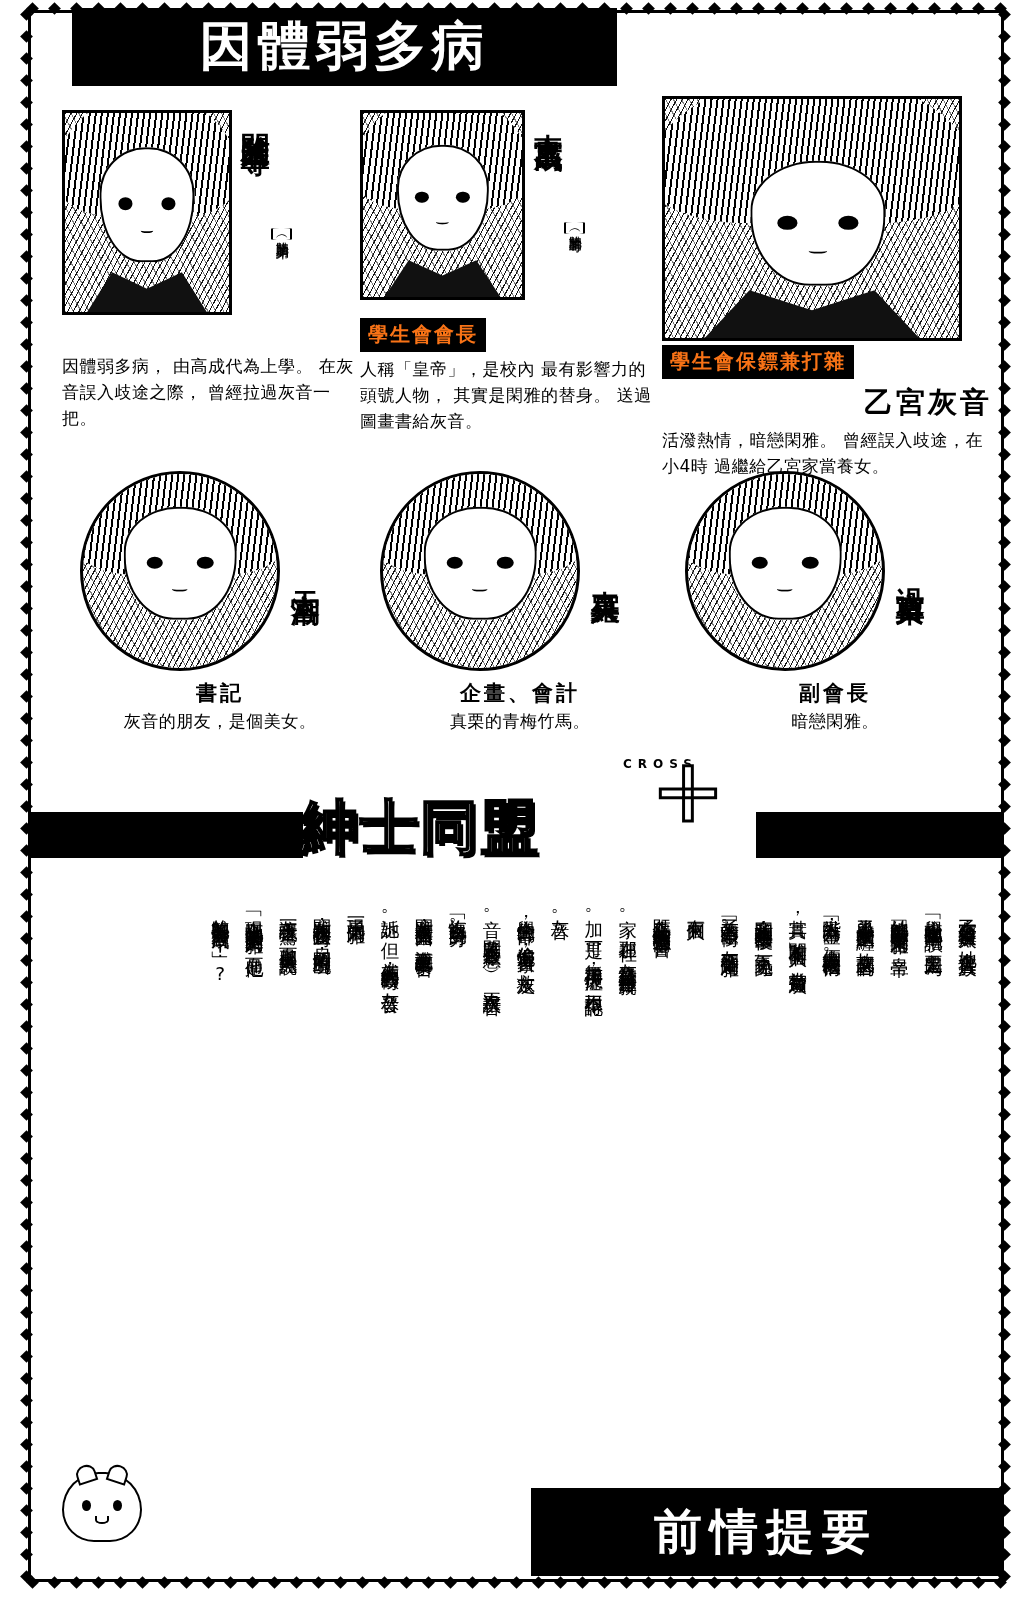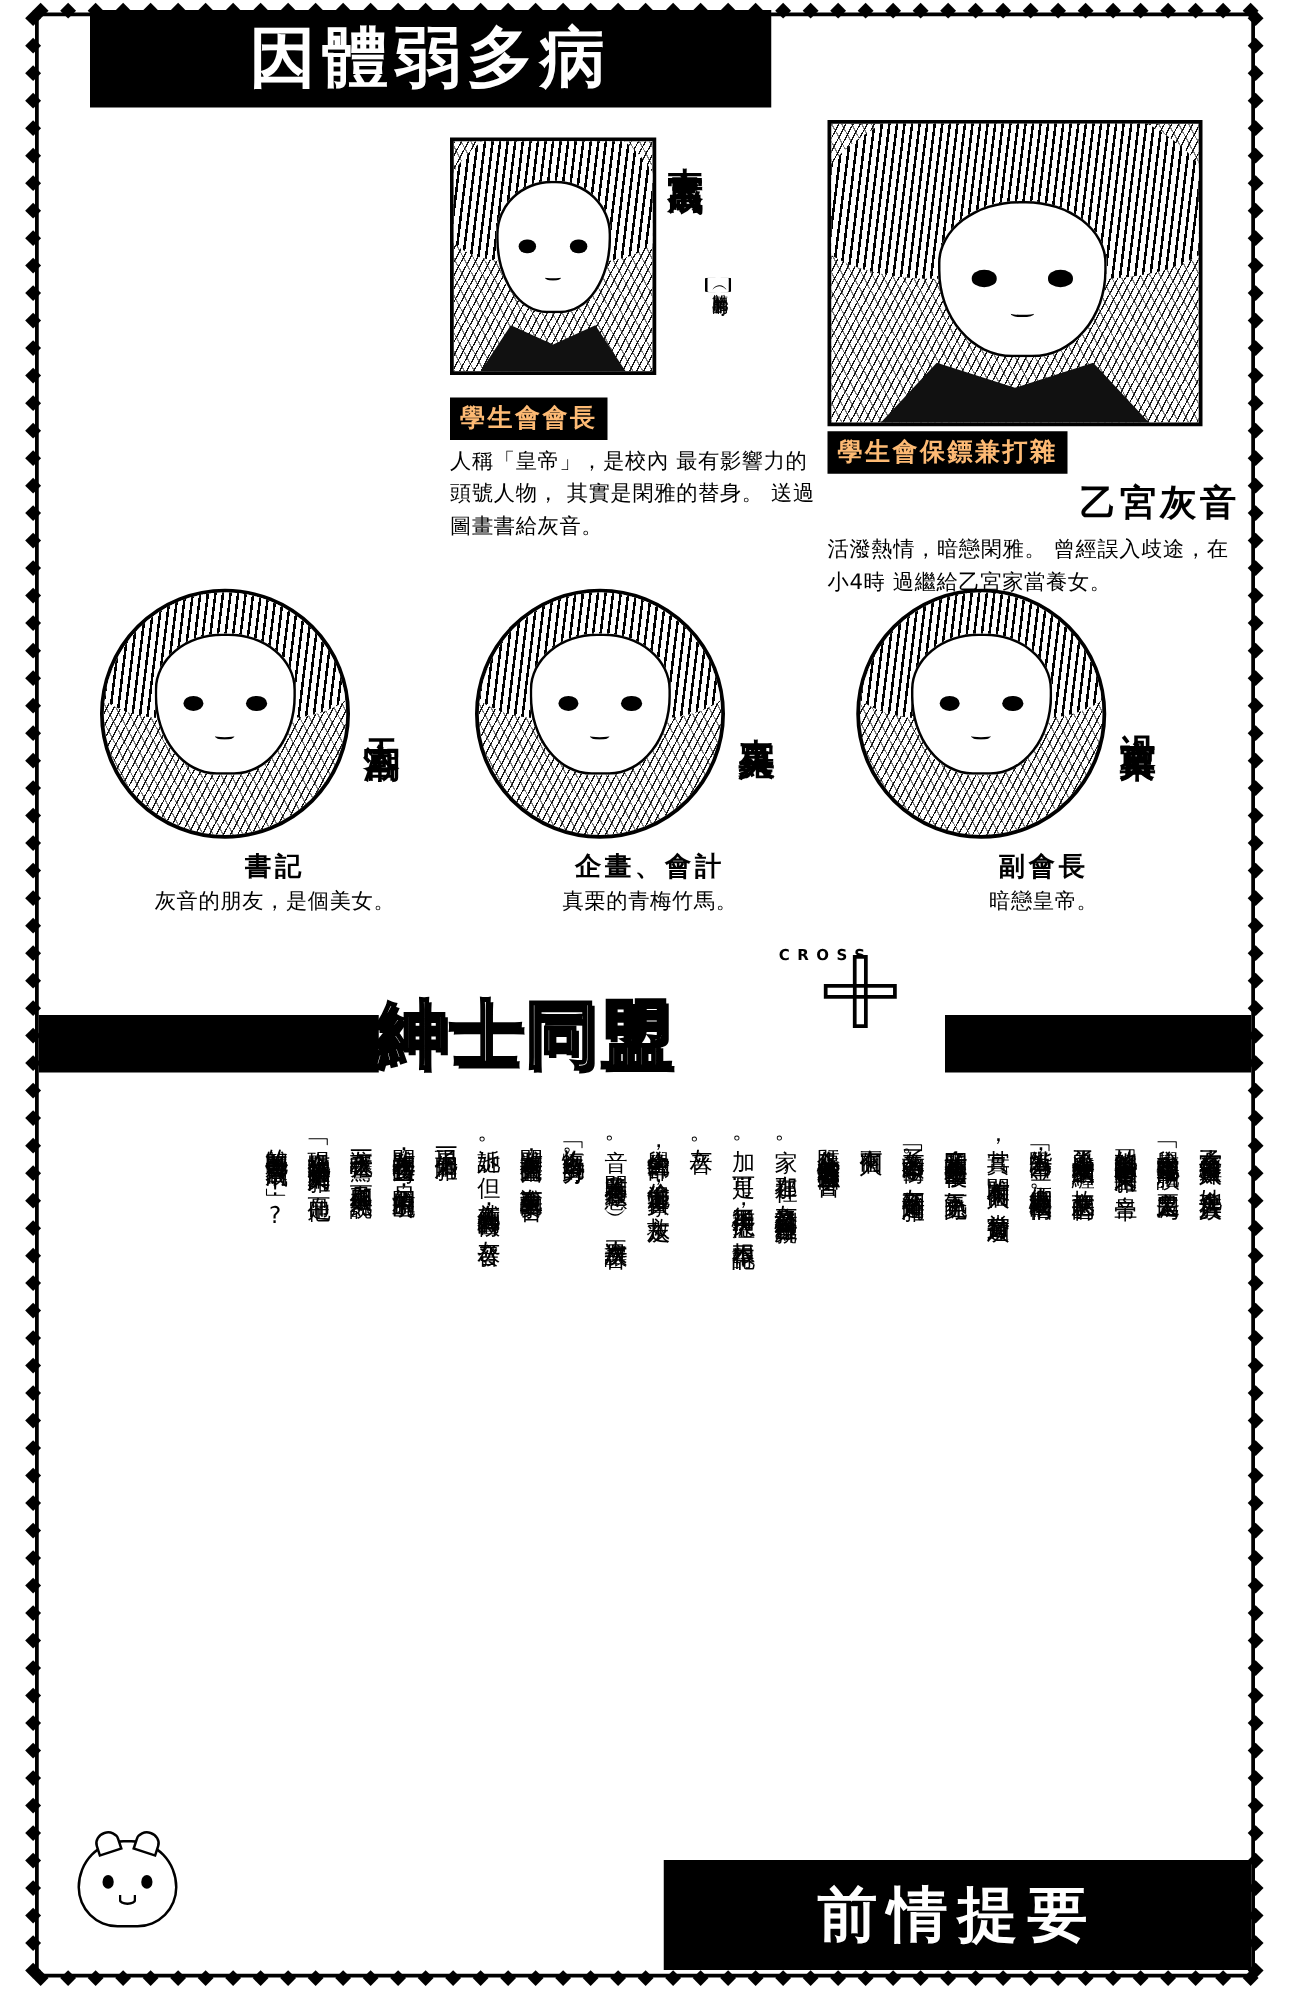--- a/index.html
+++ b/index.html
@@ -108,21 +108,21 @@
     writing-mode:vertical-rl;
     font-size:13px; line-height:1.15; letter-spacing:1px;
     border-left:2px solid #000; border-right:2px solid #000;
     border-radius:40%/6%;
     padding:2px 1px;
     margin-right:2px;
   }
 
   .role {
     display:inline-block;
-    background:#000; color:#fdba74;
+    background:#000; color:#f97316;
     font-size:20px; font-weight:bold; letter-spacing:2px;
     padding:3px 8px 4px 8px;
   }
   .desc {
     font-size:17px; line-height:1.52; letter-spacing:.5px; margin-top:5px;
   }
 
   
   .logo-wrap {
     position:absolute; left:300px; top:765px; width:420px; height:120px;
@@ -437,20 +437,42 @@
     </div>
 
   <div class="title-banner">
     <span class="t">因體弱多病</span>
   </div>
 
   <div class="char-area">
 
     <div class="row row1">
 
+      <div class="char" style="left:22px; top:14px; width:300px;">
+        <div style="display:flex; align-items:flex-start;">
+          <div class="portrait sq" style="width:170px;height:205px;">
+            <div class="hatch"></div>
+            <div class="hair"></div>
+            <div class="face">
+              <div class="eye l"></div>
+              <div class="eye r"></div>
+              <div class="mouth"></div>
+            </div>
+            <div class="collar"></div>
+          </div>
+          <div style="display:flex; flex-direction:row; margin-left:8px; height:210px; align-items:flex-start;">
+            <div class="vname">閑雅的本尊</div>
+            <div class="vsub" style="margin-top:118px;">（雙胞胎的弟弟）</div>
+          </div>
+        </div>
+        <div class="desc" style="margin-top:34px;">因體弱多病，
+由高成代為上學。
+在灰音誤入歧途之際，
+曾經拉過灰音一把。</div>
+      </div>
 
       <div class="char" style="left:320px; top:14px; width:300px;">
         <div style="display:flex; align-items:flex-start;">
           <div class="portrait sq" style="width:165px;height:190px;">
             <div class="hatch"></div>
             <div class="hair"></div>
             <div class="face">
               <div class="eye l"></div>
               <div class="eye r"></div>
               <div class="mouth"></div>
@@ -544,21 +566,21 @@
               <div class="eye l"></div>
               <div class="eye r"></div>
               <div class="mouth"></div>
             </div>
           </div>
           <div class="vname" style="margin-left:10px;">過宮真栗</div>
         </div>
         <div style="text-align:center;margin-top:8px;">
           <span style="font-size:21px;font-weight:bold;letter-spacing:3px;">副會長</span>
         </div>
-        <div class="desc" style="text-align:center;margin-top:2px;">暗戀皇帝。</div>
+        <div class="desc" style="text-align:center;margin-top:2px;">暗戀閑雅。</div>
       </div>
 
     </div>
   </div>
 
   <div class="bar-left"></div>
   <div class="bar-right"></div>
 
   <div class="logo-wrap">
     <span class="logo-cross">CROSS</span>

